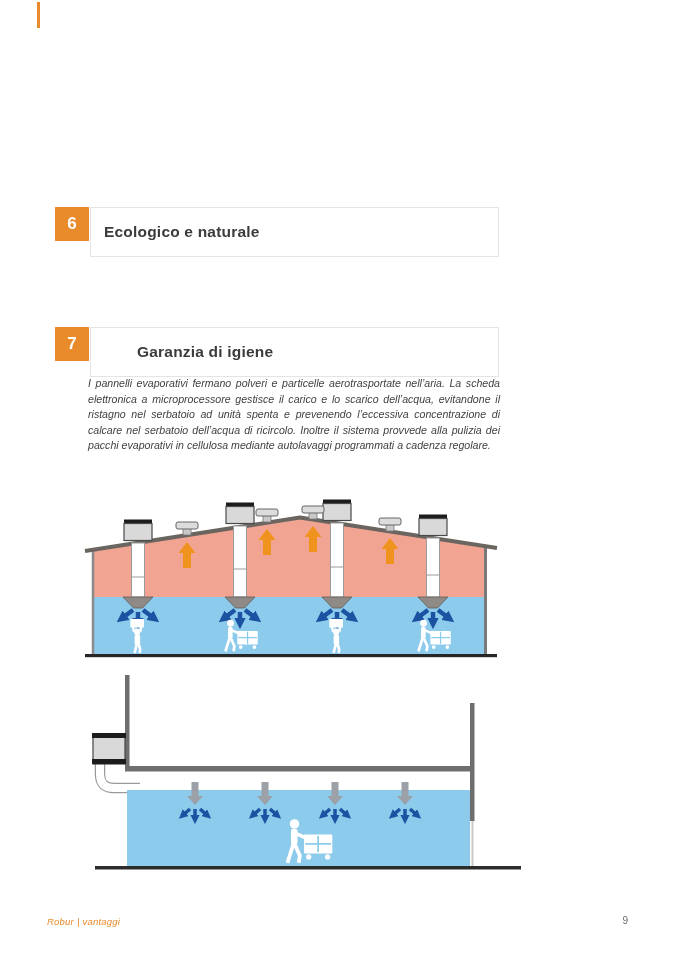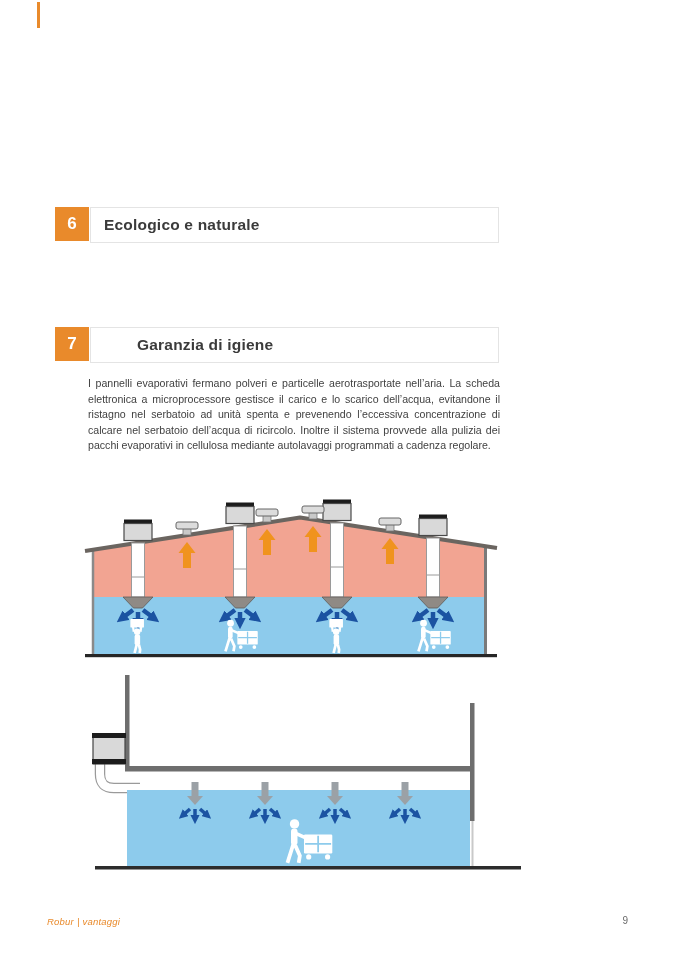--- a/index.html
+++ b/index.html
@@ -4,28 +4,28 @@
 <style>
   * { margin:0; padding:0; box-sizing:border-box; }
   html,body { background:#fff; }
   body { font-family:"Liberation Sans", sans-serif; }
   .page { position:relative; width:678px; height:959px; background:#ffffff; overflow:hidden; }
 
   .accent-dash { position:absolute; left:37px; top:2px; width:2.5px; height:26px; background:#E98A2B; }
 
   .sec-num { position:absolute; left:55px; width:34px; height:34px; background:#E98A2B;
              color:#fff; font-weight:bold; font-size:17px; display:flex; align-items:center; justify-content:center; }
-  .sec-bar { position:absolute; left:90px; width:409px; height:36px; background:#fff;
+  .sec-bar { position:absolute; left:90px; width:409px; height:50px; background:#fff;
              border:1px solid #E4E4E4; display:flex; align-items:center; padding-left:13px; }
   .sec-title { font-size:15.5px; font-weight:bold; color:#3B3B3B; letter-spacing:.2px; }
   .sec-body { position:absolute; left:88px; width:412px; font-size:10.6px; line-height:15.6px; color:#3F3F3F; }
   .justified { text-align:justify; }
 
   #sec6-num { top:207px; } #sec6-bar { top:207px; } #sec6-body { top:257px; }
-  #sec7-num { top:327px; } #sec7-bar { top:327px;padding-left:46px; } #sec7-body { top:376px; }
+  #sec7-num { top:327px; } #sec7-bar { top:327px;padding-left:46px; } #sec7-body { top:376px;font-style:italic; }
 
   .diagram1 { position:absolute; left:80px; top:497px; width:425px; height:165px; }
   .diagram2 { position:absolute; left:85px; top:670px; width:440px; height:205px; }
 
   .footer-left { position:absolute; left:47px; top:916px; font-size:9.5px; font-style:italic;
                  color:#E98A2B; letter-spacing:.2px; }
   .footer-left .sep { padding:0 3px; }
   .footer-page { position:absolute; right:50px; top:915px; font-size:10px; color:#6A6A6A; }
 </style>
 </head>

